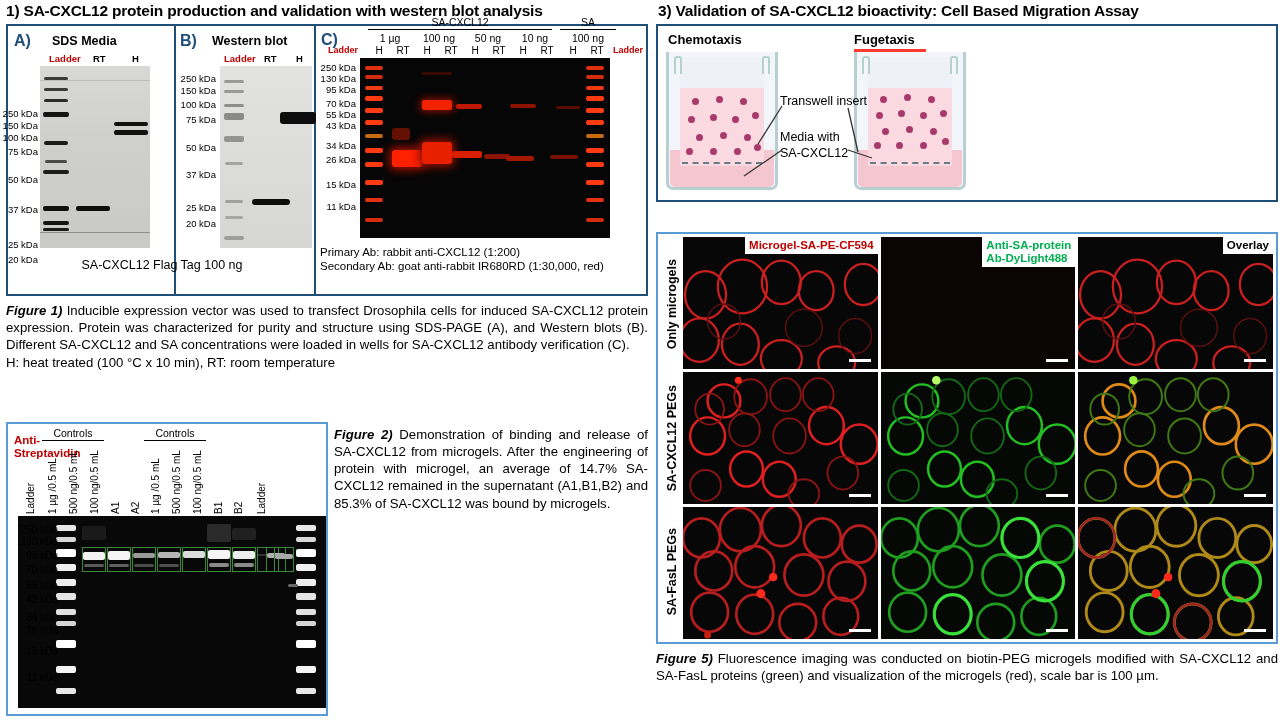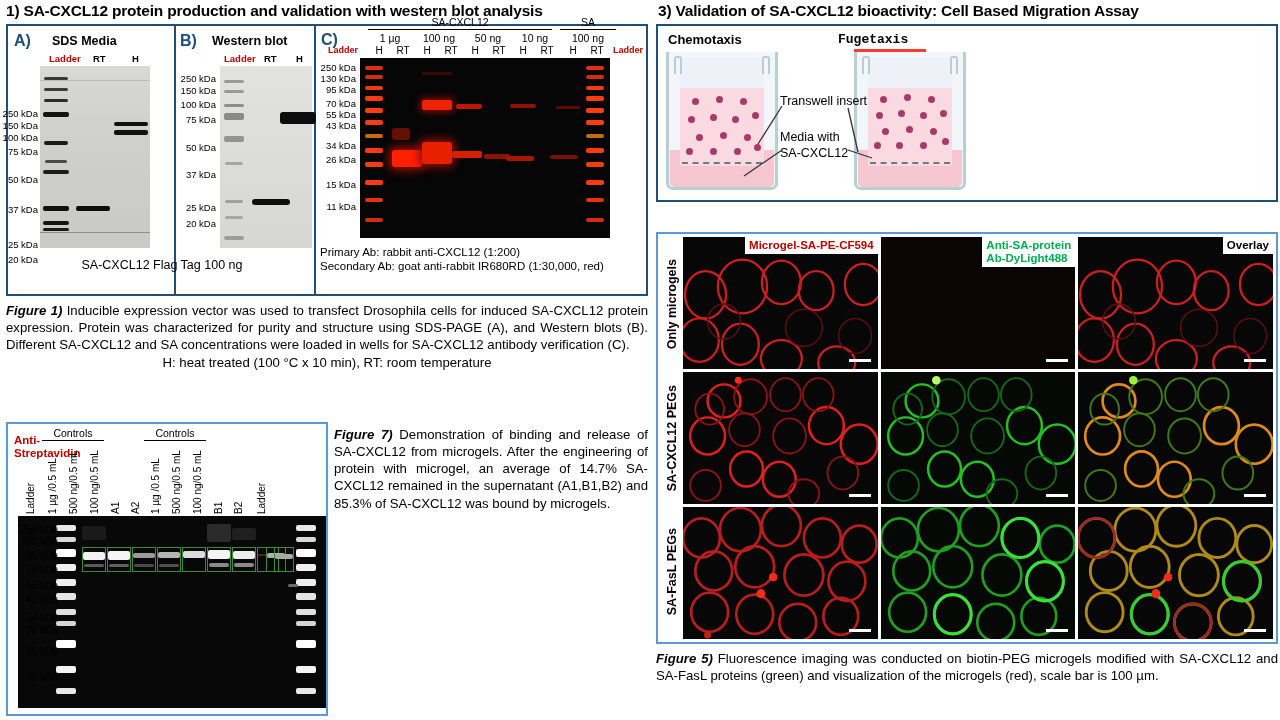--- a/index.html
+++ b/index.html
@@ -262,21 +262,21 @@
         <div class="mw-label" style="left:-10px; top:153px; width:50px;">15 kDa</div>
         <div class="mw-label" style="left:-10px; top:175px; width:50px;">11 kDa</div>
 
         <div style="position:absolute; left:4px; top:220px; font-size:11.5px;">Primary Ab: rabbit anti-CXCL12 (1:200)</div>
         <div style="position:absolute; left:4px; top:234px; font-size:11.5px;">Secondary Ab: goat anti-rabbit IR680RD (1:30,000, red)</div>
       </div>
     </div>
 
     <div id="fig1-cap" class="caption">
       <span class="cap-lead">Figure 1)</span><span> Inducible expression vector was used to transfect Drosophila cells for induced SA-CXCL12 protein expression. Protein was characterized for purity and structure using SDS-PAGE (A), and Western blots (B).  Different SA-CXCL12 and SA concentrations were loaded in wells for SA-CXCL12 antibody verification (C).</span>
-      <div style="text-align:center; margin-top:1px;">H: heat treated (100 °C x 10 min), RT: room temperature</div>
+      <div style="text-align:left; margin-top:1px;">H: heat treated (100 °C x 10 min), RT: room temperature</div>
     </div>
 
     <div id="fig2-box" class="box" style="border-color:#5b9bd5;">
       <div style="position:absolute; left:6px; top:10px; font-size:11.5px; font-weight:bold; line-height:1.15;" class="red">Anti-<br>Streptavidin</div>
 
       <div style="position:absolute; left:34px; top:16px; width:62px; border-bottom:1.2px solid #000;"></div>
       <div style="position:absolute; left:34px; top:3px; width:62px; text-align:center; font-size:10.5px;">Controls</div>
       <div style="position:absolute; left:136px; top:16px; width:62px; border-bottom:1.2px solid #000;"></div>
       <div style="position:absolute; left:136px; top:3px; width:62px; text-align:center; font-size:10.5px;">Controls</div>
 
@@ -368,34 +368,34 @@
       <div class="mw-label" style="left:-12px; top:156px; width:62px; font-size:10px;">55 kDa</div>
       <div class="mw-label" style="left:-12px; top:170px; width:62px; font-size:10px;">43 kDa</div>
       <div class="mw-label" style="left:-12px; top:188px; width:62px; font-size:10px;">34 kDa</div>
       <div class="mw-label" style="left:-12px; top:201px; width:62px; font-size:10px;">26 kDa</div>
       <div class="mw-label" style="left:-12px; top:222px; width:62px; font-size:10px;">15 kDa</div>
       <div class="mw-label" style="left:-12px; top:248px; width:62px; font-size:10px;">11 kDa</div>
     </div>
 
     <div id="fig2-text">
       <div class="caption">
-        <span class="cap-lead">Figure 7)</span><span> Demonstration of binding and release of SA-CXCL12 from microgels. After the engineering of protein with microgel, an average of 14.7% SA-CXCL12 remained in the supernatant (A1,B1,B2) and 85.3% of SA-CXCL12 was bound by microgels.</span>
+        <span class="cap-lead">Figure 2)</span><span> Demonstration of binding and release of SA-CXCL12 from microgels. After the engineering of protein with microgel, an average of 14.7% SA-CXCL12 remained in the supernatant (A1,B1,B2) and 85.3% of SA-CXCL12 was bound by microgels.</span>
       </div>
     </div>
   </div>
 
   <div id="right-col">
 
     <div id="fig3-title" class="sect-title">3) Validation  of SA-CXCL12 bioactivity: Cell Based Migration  Assay</div>
 
     <div id="fig3-box" class="box">
 
       <div id="fig3-diagram">
         <div class="tw-lbl" style="left:10px; top:6px;">Chemotaxis</div>
-        <div class="tw-lbl" style="left:180px; top:6px;font-family:Liberation Mono, monospace;">Fugetaxis</div>
+        <div class="tw-lbl" style="left:196px; top:6px;">Fugetaxis</div>
         <div style="position:absolute; left:196px; top:23px; width:72px; height:2.5px; background:#ff3b30;"></div>
 
         <div class="tw" style="left:8px; top:26px; width:112px; height:140px;">
           <div class="tw-well" style="left:0; top:0; width:112px; height:138px;"></div>
           <div class="tw-media" style="left:4px; top:98px; width:104px; height:37px; border-radius:0 0 5px 5px;"></div>
           <div class="tw-insert" style="left:14px; top:6px; width:84px; height:108px;"></div>
           <div style="position:absolute; left:14px; top:6px; width:84px; height:30px; background:#eef2f8;"></div>
           <div style="position:absolute; left:14px; top:36px; width:84px; height:78px; background:#fbd9e0;"></div>
           <div class="membrane" style="left:16px; top:110px; width:80px;"></div>
           <div style="position:absolute; left:8px; top:4px; width:8px; height:18px; border:2.5px solid #b8cfd1; border-bottom:none; border-radius:3px 3px 0 0;"></div>

